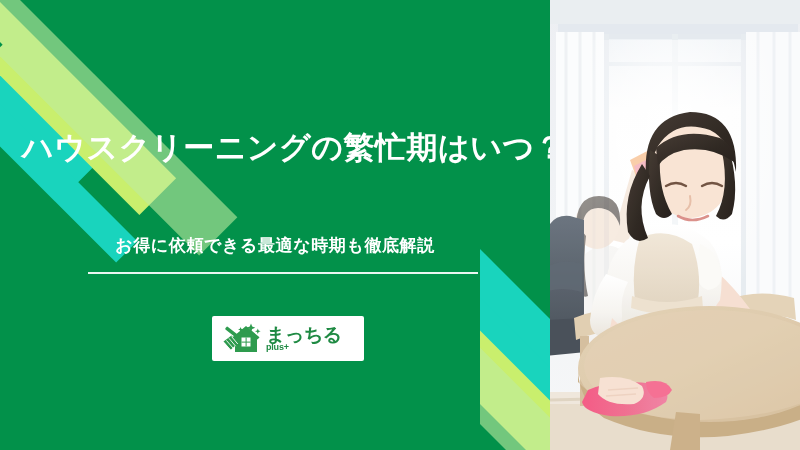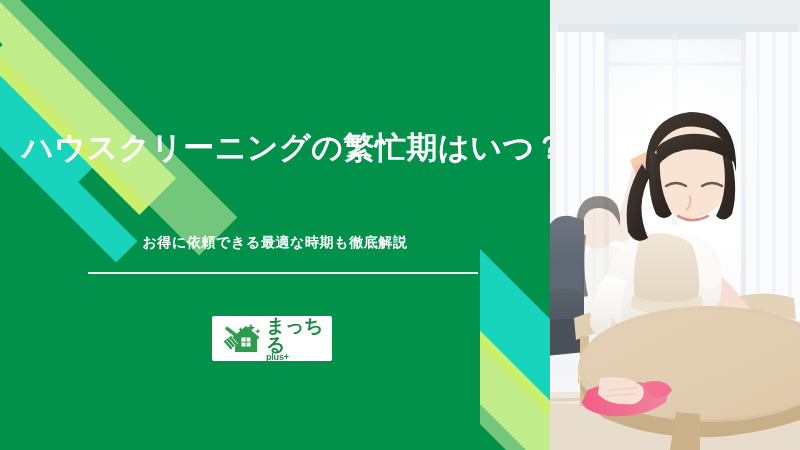--- a/index.html
+++ b/index.html
@@ -120,21 +120,21 @@
     white-space: nowrap;
   }
 
   .subhead {
     position: absolute;
     left: 0;
     top: 234px;
     width: 550px;
     text-align: center;
     color: #ffffff;
-    font-size: 14px;
+    font-size: 17px;
     font-weight: bold;
     letter-spacing: 0.6px;
     z-index: 6;
   }
 
   .divider {
     position: absolute;
     left: 88px;
     top: 272px;
     width: 390px;
@@ -142,21 +142,21 @@
     background: #ffffff;
     opacity: 0.92;
     z-index: 6;
   }
 
   
   .logo-box {
     position: absolute;
     left: 212px;
     top: 316px;
-    width: 120px;
+    width: 152px;
     height: 45px;
     background: #ffffff;
     border-radius: 2px;
     z-index: 6;
     display: flex;
     align-items: center;
     padding-left: 7px;
     box-sizing: border-box;
   }
   .logo-mark {

